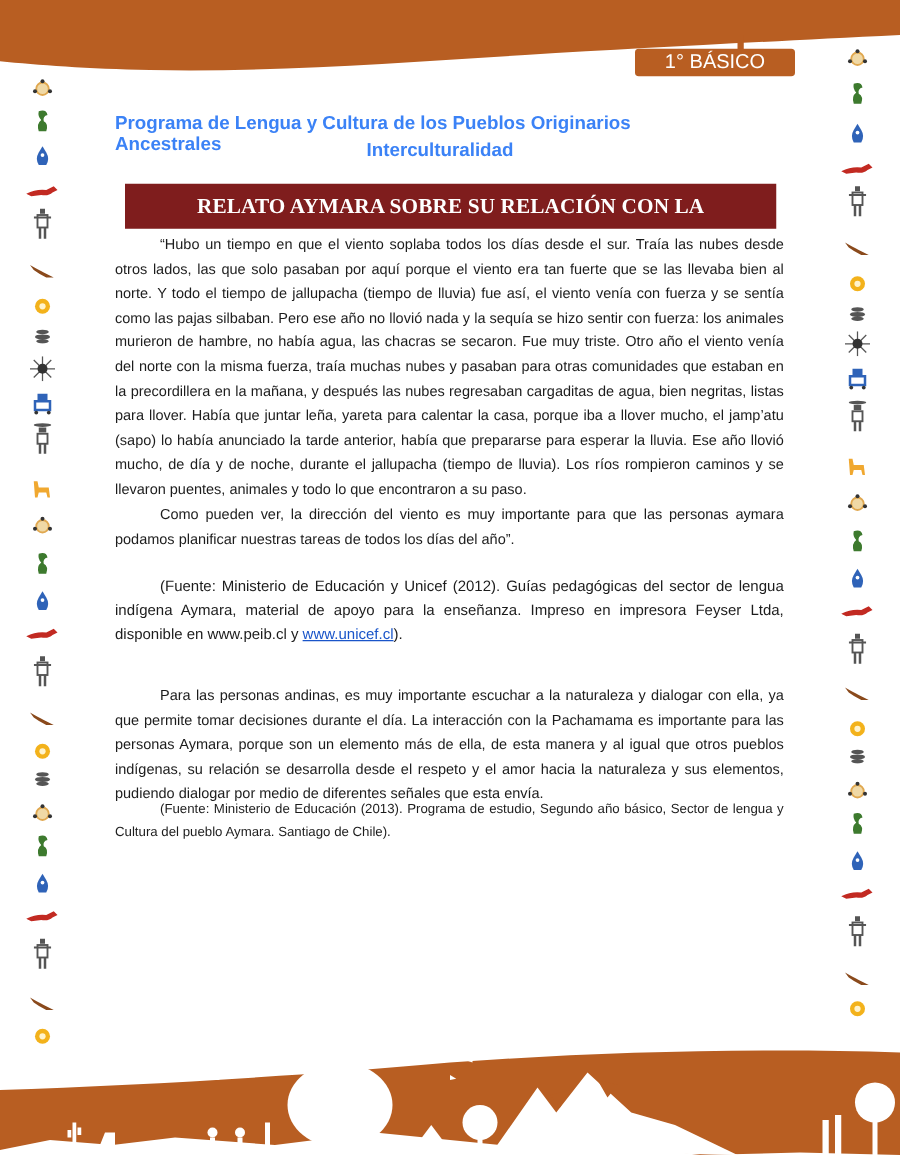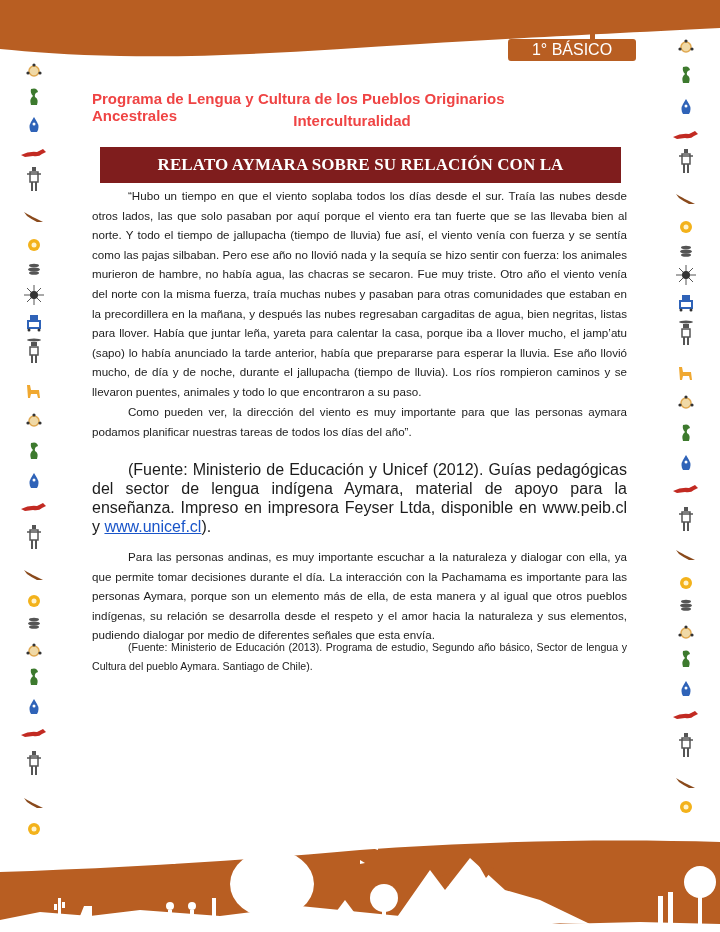--- a/index.html
+++ b/index.html
@@ -17,41 +17,41 @@
     }
     .badge-tab { position: absolute; left: 590px; top: 28px; width: 5px; height: 12px; background: #b85e22; }
 
     .border-col { position: absolute; top: 0; width: 40px; }
     .border-col.left { left: 14px; }
     .border-col.right { left: 666px; }
     .glyph { position: absolute; width: 40px; height: 22px; display: flex; align-items: center; justify-content: center; }
 
     .heading {
       position: absolute; left: 92px; width: 500px;
-      font-family: "Liberation Sans", sans-serif; font-weight: bold; font-size: 15px; color: #ef4444;
+      font-family: "Liberation Sans", sans-serif; font-weight: bold; font-size: 15px; color: #3b82f6;
     }
     .heading.line1 { top: 90px; }
     .heading.line2 { top: 112px; left: 92px; width: 520px; text-align: center; }
 
     .banner {
       position: absolute; left: 100px; top: 147px; width: 521px; height: 36px;
       background: #7f1d1d; color: #ffffff; text-align: center;
       font-family: "Liberation Serif", serif; font-weight: bold; font-size: 17px; line-height: 36px;
       letter-spacing: 0.1px;
     }
 
     .para {
       position: absolute; left: 92px; width: 535px;
       font-family: Liberation Sans, sans-serif; font-size: 11.6px; line-height: 19.6px;
       text-align: justify; color: #1c1c1c;
     }
     .para .indent { display: inline-block; width: 36px; }
     .p1 { top: 186px; }
     .p2 { top: 402px; }
-    .p3 { top: 460px; font-size: 16px; line-height: 19px; }
+    .p3 { top: 460px; font-size: 12px; line-height: 19px; }
     .p4 { top: 547px; }
     .p5 { top: 638px; font-size: 10.6px; line-height: 19px; }
     .link { color: #1a55c9; text-decoration: underline; }
 
     .footer { position: absolute; left: 0; top: 820px; width: 720px; height: 112px; }
     .footer svg { display: block; }
   </style>
 </head>
 <body>
 

